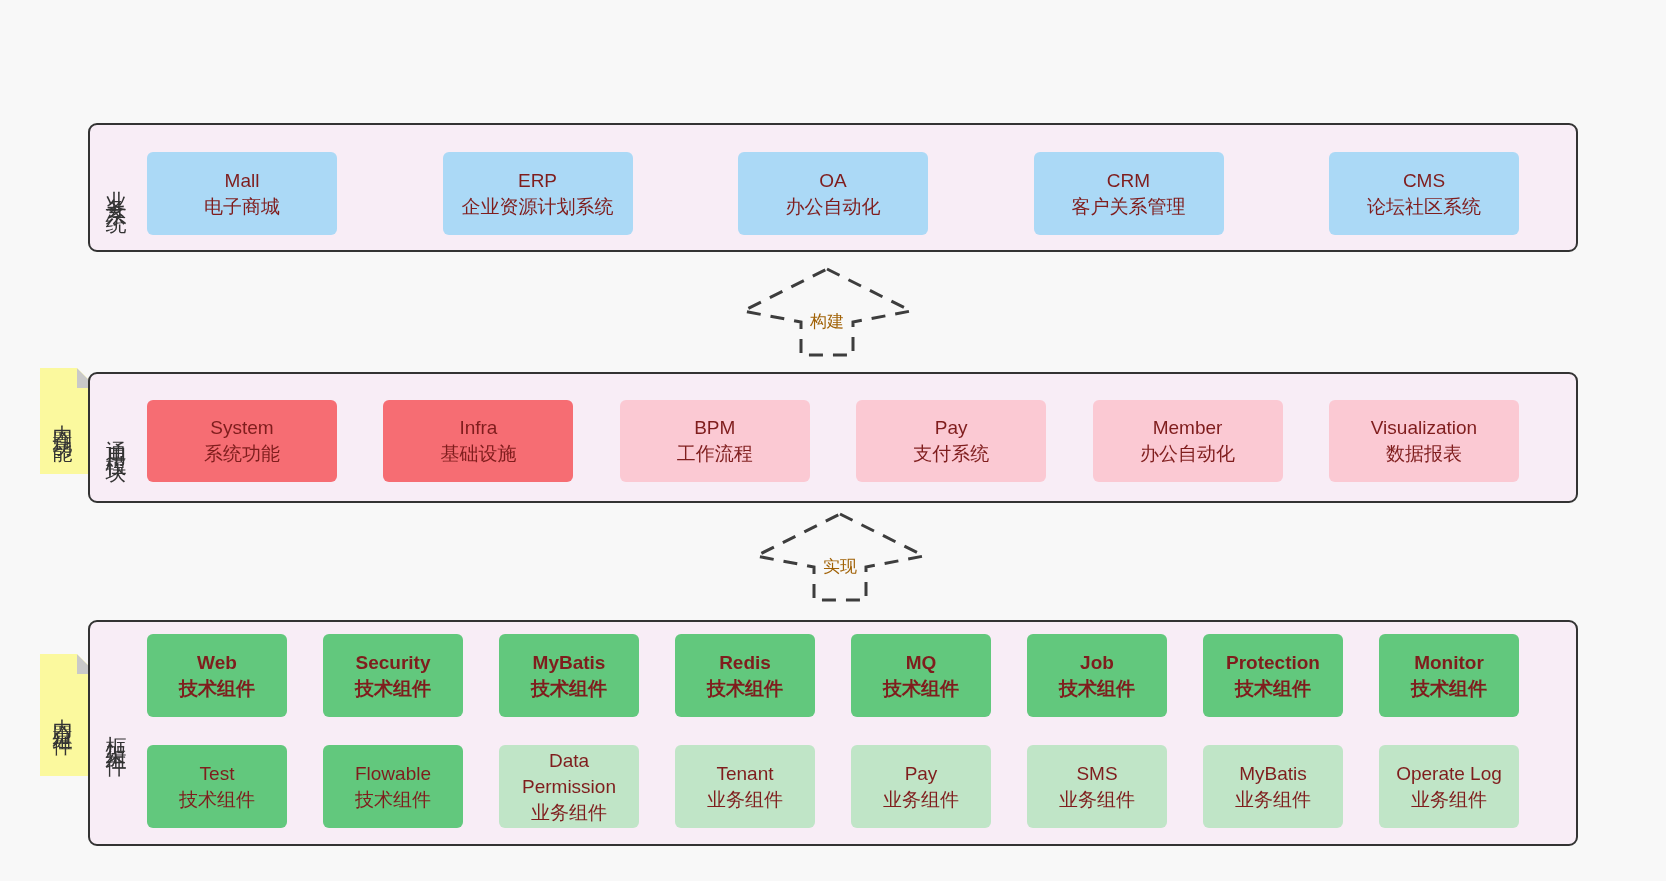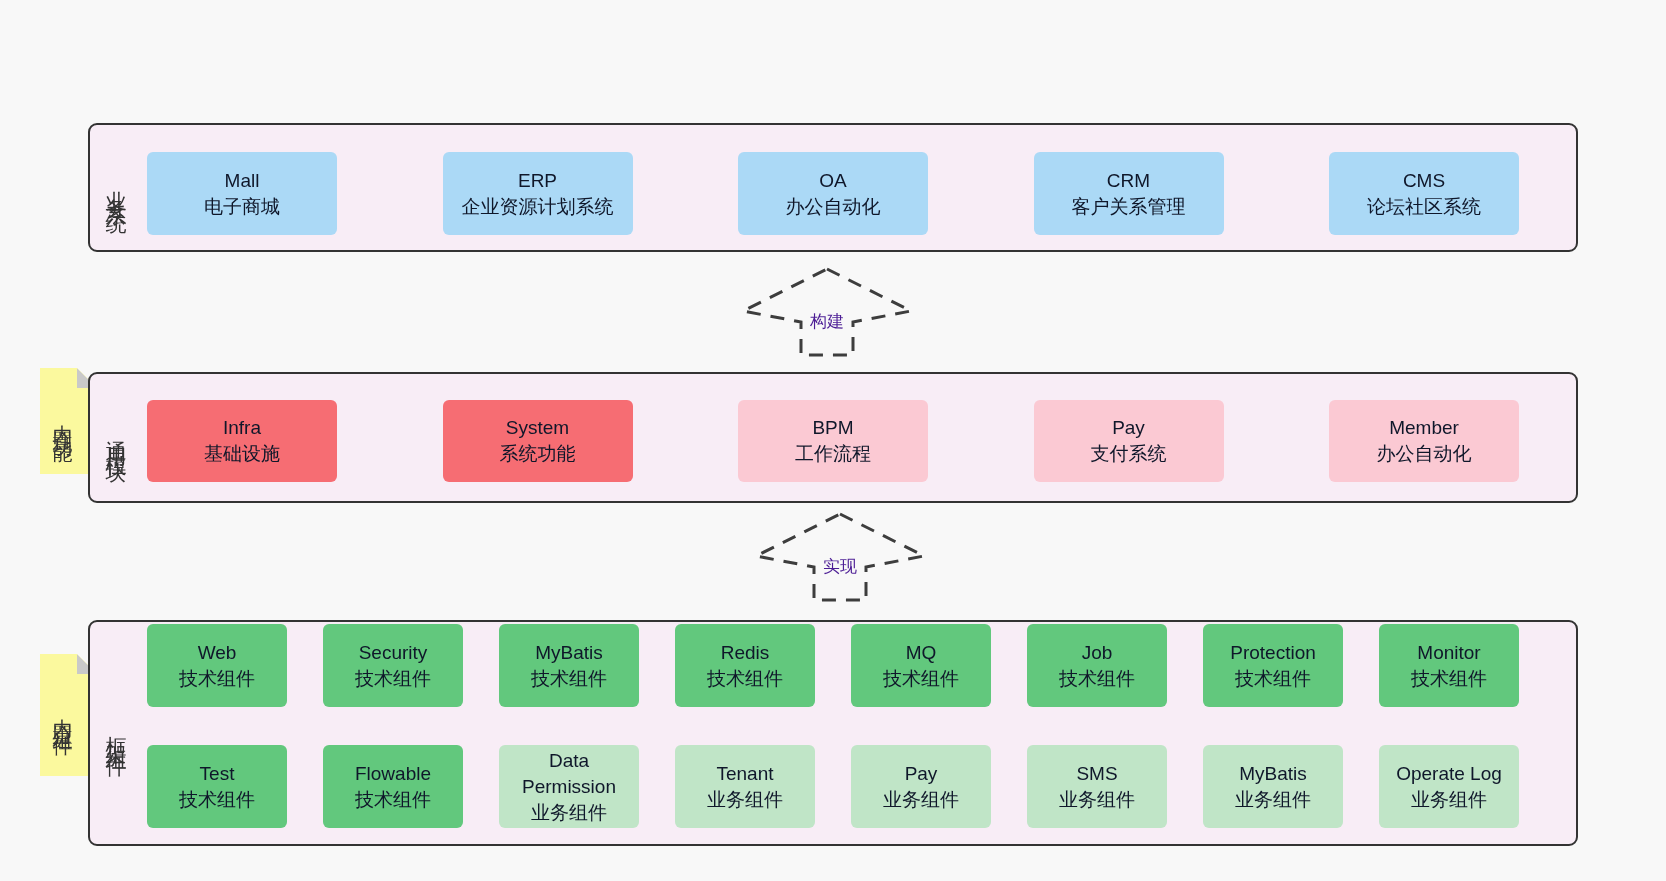--- a/index.html
+++ b/index.html
@@ -35,30 +35,30 @@
     color:#333;
     white-space:nowrap;
   }
 
   .row{
     position:absolute;left:57px;right:57px;
     display:flex;justify-content:space-between;
   }
   .c1 .row{top:27px;height:83px;}
   .c2 .row{top:26px;height:82px;}
-  .c3 .row1{top:2px;height:83px;}
+  .c3 .row1{top:12px;height:83px;font-weight:bold;}
   .c3 .row2{top:123px;height:83px;gap:14px;}
 
   .node{
     border-radius:6px;
     display:flex;flex-direction:column;
     align-items:center;justify-content:center;
     text-align:center;
     font-size:19px;line-height:26px;
-    color:#0f172a;
+    color:#7f1d1d;
     box-sizing:border-box;
     padding:2px 6px;
   }
   .w190{width:190px;}
   .w140{width:140px;}
   .node[data-variant="blue"]{background:#abd9f6;}
   .node[data-variant="red"]{background:#f66d73;}
   .node[data-variant="pink"]{background:#fbc9d3;align-items:center;}
   .node[data-variant="green"]{background:#62c87d;}
   .node[data-variant="lightgreen"]{background:#c0e5c7;}
@@ -89,21 +89,21 @@
 
   
   .arrow{
     position:absolute;width:180px;height:92px;z-index:0;
   }
   .arrow svg{display:block;width:100%;height:100%;}
   .arrow .alabel{
     position:absolute;left:50%;top:44px;
     transform:translateX(-50%);
     background:#f8f8f8;
-    font-size:17px;color:#4c1d95;
+    font-size:17px;color:#a16207;
     padding:0 3px;white-space:nowrap;
   }
   .arrow1{left:737px;top:266px;}
   .arrow2{left:750px;top:511px;}
 </style>
 </head>
 <body>
 
 <div class="stage">
 
@@ -152,38 +152,42 @@
         <span class="en">CMS</span>
         <span class="zh">论坛社区系统</span>
       </div>
     </div>
   </div>
 
   <div class="container c2">
     <div class="vlabel">通用模块</div>
     <div class="row">
       <div class="node w190" data-variant="red">
+        <span class="en">System</span>
+        <span class="zh">系统功能</span>
+      </div>
+      <div class="node w190" data-variant="red">
         <span class="en">Infra</span>
         <span class="zh">基础设施</span>
       </div>
-      <div class="node w190" data-variant="red">
-        <span class="en">System</span>
-        <span class="zh">系统功能</span>
-      </div>
       <div class="node w190" data-variant="pink">
         <span class="en">BPM</span>
         <span class="zh">工作流程</span>
       </div>
       <div class="node w190" data-variant="pink">
         <span class="en">Pay</span>
         <span class="zh">支付系统</span>
       </div>
       <div class="node w190" data-variant="pink">
         <span class="en">Member</span>
         <span class="zh">办公自动化</span>
+      </div>
+      <div class="node w190" data-variant="pink">
+        <span class="en">Visualization</span>
+        <span class="zh">数据报表</span>
       </div>
     </div>
   </div>
 
   <div class="container c3">
     <div class="vlabel">框架组件</div>
     <div class="row row1">
       <div class="node w140" data-variant="green">
         <span class="en">Web</span>
         <span class="zh">技术组件</span>

